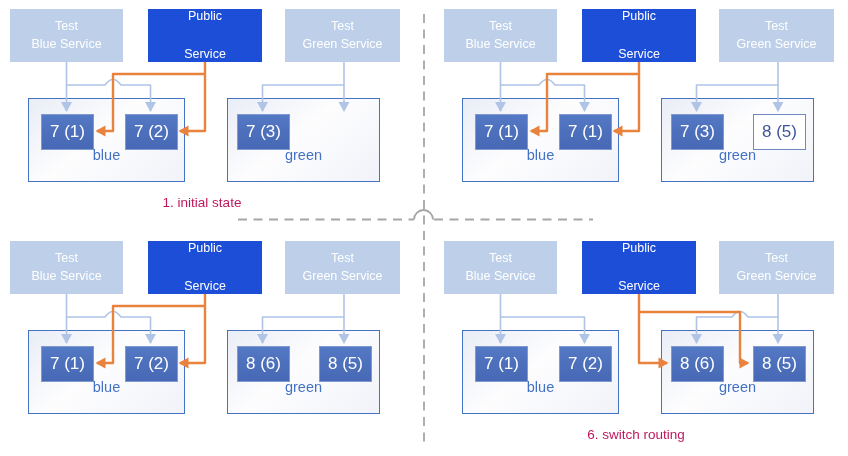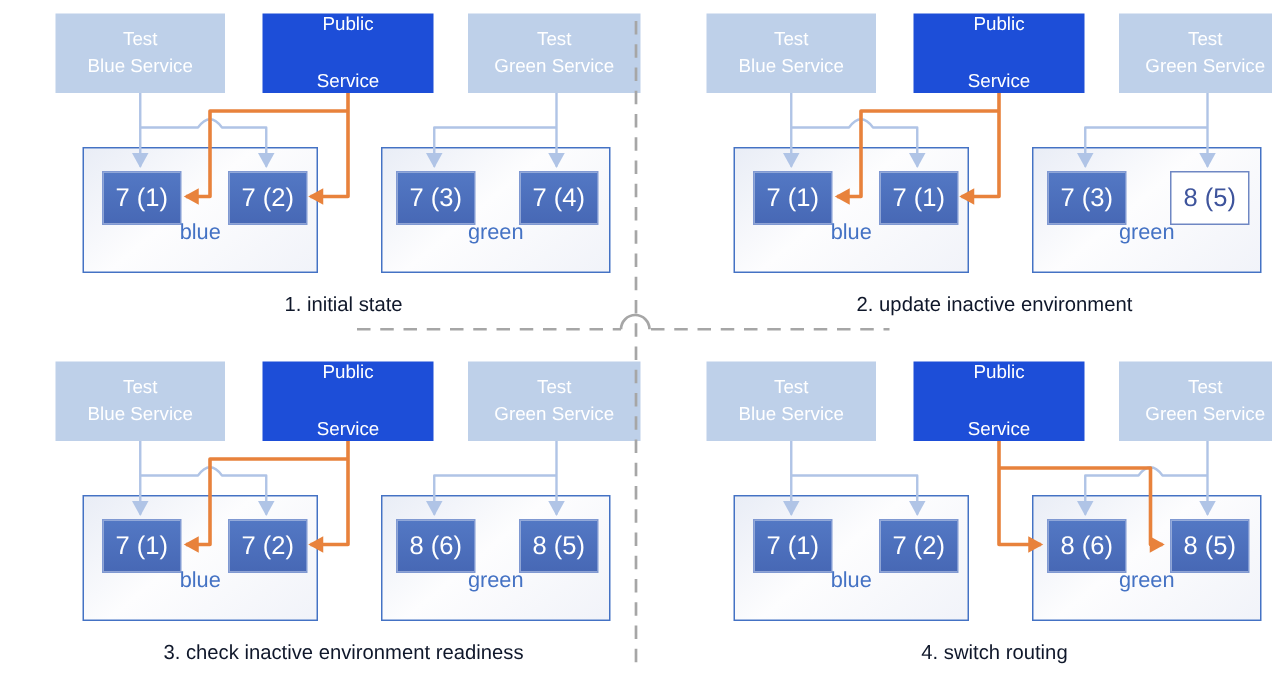--- a/index.html
+++ b/index.html
@@ -1,19 +1,19 @@
 <!DOCTYPE html>
 <html><head>
 <meta charset="utf-8">
 <style>
   html,body { margin:0; padding:0; background:#ffffff; }
   body { width:848px; height:456px; font-family:"Liberation Sans", sans-serif; }
   .stage { position:relative; width:848px; height:456px; background:#ffffff; overflow:hidden; }
 
-  .panel { position:absolute; width:424px; height:228px;margin-left:27px; }
+  .panel { position:absolute; width:424px; height:228px; }
   .panel-inner { position:absolute; left:0; top:0; width:424px; height:228px; }
   .panel-right .panel-inner { left:10px; }
   .panel-bottom .panel-inner { top:4px; }
 
   .svc {
     position:absolute; top:9px; height:53px;
     display:flex; flex-direction:column; justify-content:center;
     text-align:center; color:#ffffff; font-size:12.5px; line-height:1.42;
   }
   .svc-light  { background:#bed0e9; }
@@ -36,21 +36,21 @@
     color:#ffffff; font-size:17px;
     background:linear-gradient(180deg,#5378c4,#4768b5);
     border:1px solid #8099d2; box-sizing:border-box;
   }
   .pod-outline {
     background:#ffffff; border:1.2px solid #6f87c3; color:#3e549c;
   }
 
   .caption {
     position:absolute; top:195px; left:0; width:404px;
-    text-align:center; color:#0f172a; font-size:13.5px;
+    text-align:center; color:#be185d; font-size:13.5px;
   }
 
   svg.connectors { position:absolute; left:0; top:0; z-index:5; pointer-events:none; }
   .lb { stroke:#b0c4e6; stroke-width:1.6; fill:none; stroke-linejoin:round; marker-end:url(#mLight); }
   .or { stroke:#e8823c; stroke-width:2.4; fill:none; stroke-linejoin:round; marker-end:url(#mOrange); }
 
   svg.dividers { position:absolute; left:0; top:0; z-index:2; pointer-events:none; }
   .dash { stroke:#a6a6a6; stroke-width:1.8; fill:none; stroke-dasharray:9 6.5; }
   .dash-arc { stroke:#a6a6a6; stroke-width:1.8; fill:none; }
 </style>
@@ -92,21 +92,20 @@
         <div>Green Service</div>
       </div>
 
       <div class="env" style="left:28px; width:157px;">
         <div class="pod" style="left:12px;">7 (1)</div>
         <div class="pod" style="left:96px;">7 (2)</div>
         <div class="env-label">blue</div>
       </div>
       <div class="env" style="left:227px; width:153px;">
         <div class="pod" style="left:9px;">7 (3)</div>
-        <div class="pod" style="left:91px;">7 (4)</div>
         <div class="env-label">green</div>
       </div>
 
       <svg class="connectors" width="424" height="228" viewBox="0 0 424 228">
         <path class="lb" d="M66.5,62 V111"></path>
         <path class="lb" d="M66.5,85 H105 q8,-11 16,0 H150.5 V111"></path>
         <path class="lb" d="M344,62 V111"></path>
         <path class="lb" d="M344,85 H262.5 V111"></path>
         <path class="or" d="M205,74 H113 V131 H97"></path>
         <path class="or" d="M205,62 V131 H180"></path>
@@ -144,21 +143,20 @@
 
       <svg class="connectors" width="424" height="228" viewBox="0 0 424 228">
         <path class="lb" d="M66.5,62 V111"></path>
         <path class="lb" d="M66.5,85 H105 q8,-11 16,0 H150.5 V111"></path>
         <path class="lb" d="M344,62 V111"></path>
         <path class="lb" d="M344,85 H262.5 V111"></path>
         <path class="or" d="M205,74 H113 V131 H97"></path>
         <path class="or" d="M205,62 V131 H180"></path>
       </svg>
 
-      <div class="caption">2. update inactive environment</div>
     </div>
   </div>
 
   <div class="panel panel-bottom" style="left:0; top:228px;">
     <div class="panel-inner">
       <div class="svc svc-light" style="left:10px; width:113px;">
         <div>Test</div>
         <div>Blue Service</div>
       </div>
       <div class="svc svc-public" style="left:148px; width:114px;">
@@ -183,21 +181,20 @@
 
       <svg class="connectors" width="424" height="228" viewBox="0 0 424 228">
         <path class="lb" d="M66.5,62 V111"></path>
         <path class="lb" d="M66.5,85 H105 q8,-11 16,0 H150.5 V111"></path>
         <path class="lb" d="M344,62 V111"></path>
         <path class="lb" d="M344,85 H262.5 V111"></path>
         <path class="or" d="M205,74 H113 V131 H97"></path>
         <path class="or" d="M205,62 V131 H180"></path>
       </svg>
 
-      <div class="caption">3. check inactive environment readiness</div>
     </div>
   </div>
 
   <div class="panel panel-right panel-bottom" style="left:424px; top:228px;">
     <div class="panel-inner">
       <div class="svc svc-light" style="left:10px; width:113px;">
         <div>Test</div>
         <div>Blue Service</div>
       </div>
       <div class="svc svc-public" style="left:148px; width:114px;">
@@ -222,17 +219,17 @@
 
       <svg class="connectors" width="424" height="228" viewBox="0 0 424 228">
         <path class="lb" d="M66.5,62 V111"></path>
         <path class="lb" d="M66.5,85 H150.5 V111"></path>
         <path class="lb" d="M344,62 V111"></path>
         <path class="lb" d="M344,85 H314 q-8,-11 -16,0 H262.5 V111"></path>
         <path class="or" d="M205,80 H306 V131 H314"></path>
         <path class="or" d="M205,62 V131 H233"></path>
       </svg>
 
-      <div class="caption">4. switch routing</div>
+      <div class="caption">6. switch routing</div>
     </div>
   </div>
 
 </div>
 
 </body></html>

